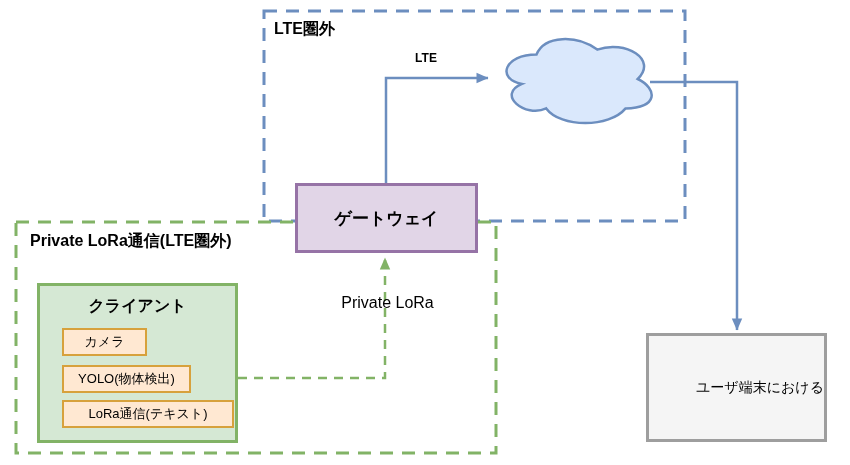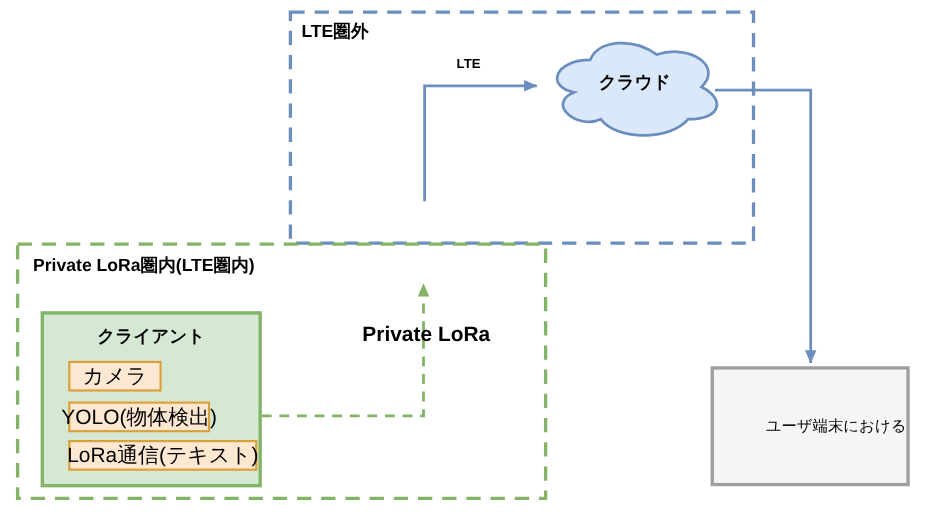--- a/index.html
+++ b/index.html
@@ -52,35 +52,35 @@
   .client-title {
     position: absolute; top: 10px; left: 0; width: 100%;
     text-align: center; font-weight: bold; font-size: 16px;
   }
   .comp {
     position: absolute; left: 22px; height: 28px;
     box-sizing: border-box;
     background: var(--orange-fill, #FFE8D2);
     border: 2px solid var(--orange-stroke, #D7A13C);
     display: flex; align-items: center; justify-content: center;
-    font-size: 19px; white-space: nowrap;
+    font-size: 13px; white-space: nowrap;
   }
   .comp1 { top: 42px;  width: 85px; }
   .comp2 { top: 79px;  width: 129px; }
   .comp3 { top: 114px; width: 172px; }
 
   .edge-label-lte {
     position: absolute; left: 396px; top: 51px; width: 60px;
     text-align: center; font-weight: bold; font-size: 12px;
   }
   .edge-label-lora {
     position: absolute; left: 300px; top: 294px; width: 175px;
     text-align: center;
   }
-  .lora-main { font-weight: bold; font-size: 19px; }
+  .lora-main { font-weight: normal; font-size: 16px; }
   .lora-sub  { font-size: 13px; margin-top: 4px; }
 
   .terminal-box {
     position: absolute; left: 646px; top: 333px; width: 181px; height: 109px;
     box-sizing: border-box;
     background: var(--gray-fill, #F5F5F5);
     border: 3px solid var(--gray-stroke, #9E9E9E);
     display: flex; flex-direction: column; align-items: flex-end; justify-content: center;
     font-size: 14px; line-height: 1.5; text-align: center;
   }
@@ -111,24 +111,26 @@
              C 504.1,54.5 496,79 521.9,83.9
              C 496,94.7 525.2,118.2 546.2,108.4
              C 560.8,128 609.4,128 625.6,108.4
              C 658,108.4 658,88.8 637.75,79
              C 658,59.4 625.6,39.8 597.25,49.6
              C 577,34.9 544.6,34.9 536.5,54.5 Z"></path>
   </svg>
 
   <div class="zone-label lte">LTE圏外</div>
 
-  <div class="zone-label lora">Private LoRa圏内(LTE圏内)</div>
+  <div class="zone-label lora">Private LoRa通信(LTE圏外)</div>
 
-  <div class="cloud-label">クラウド</div>
 
+  <div class="gateway-box">
+    <span>ゲートウェイ</span>
+  </div>
 
   <div class="client-box">
     <div class="client-title">クライアント</div>
     <div class="comp comp1">
       <span>カメラ</span>
     </div>
     <div class="comp comp2">
       <span>YOLO(物体検出)</span>
     </div>
     <div class="comp comp3">

